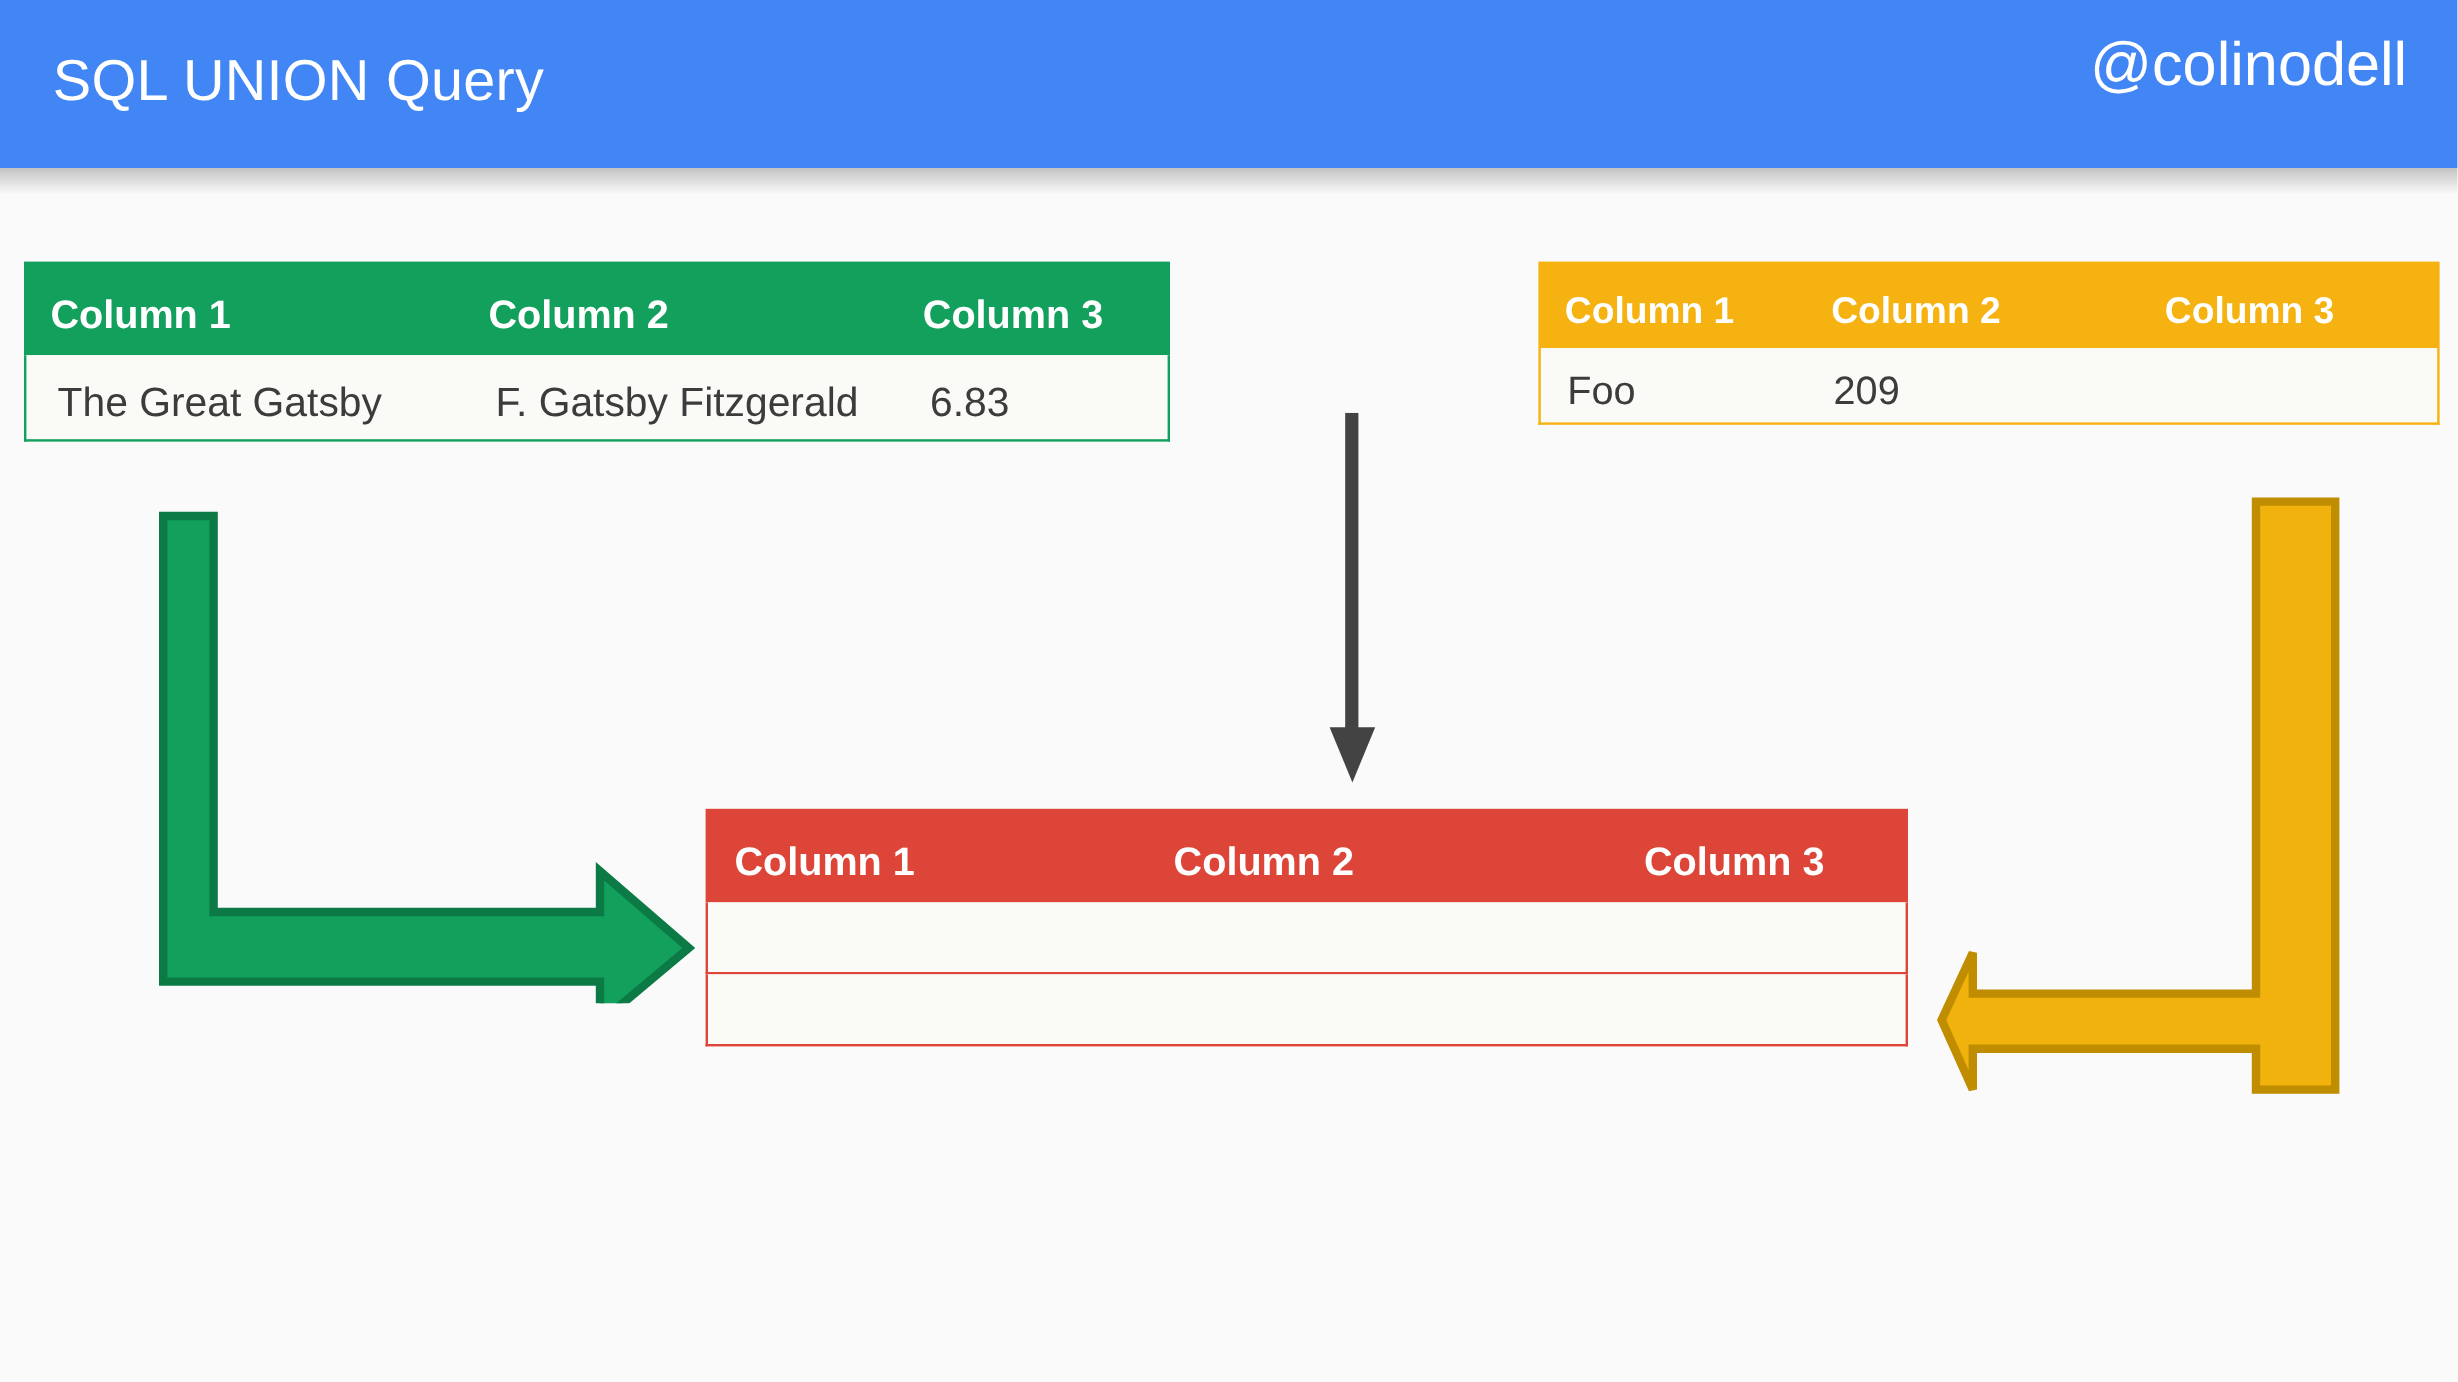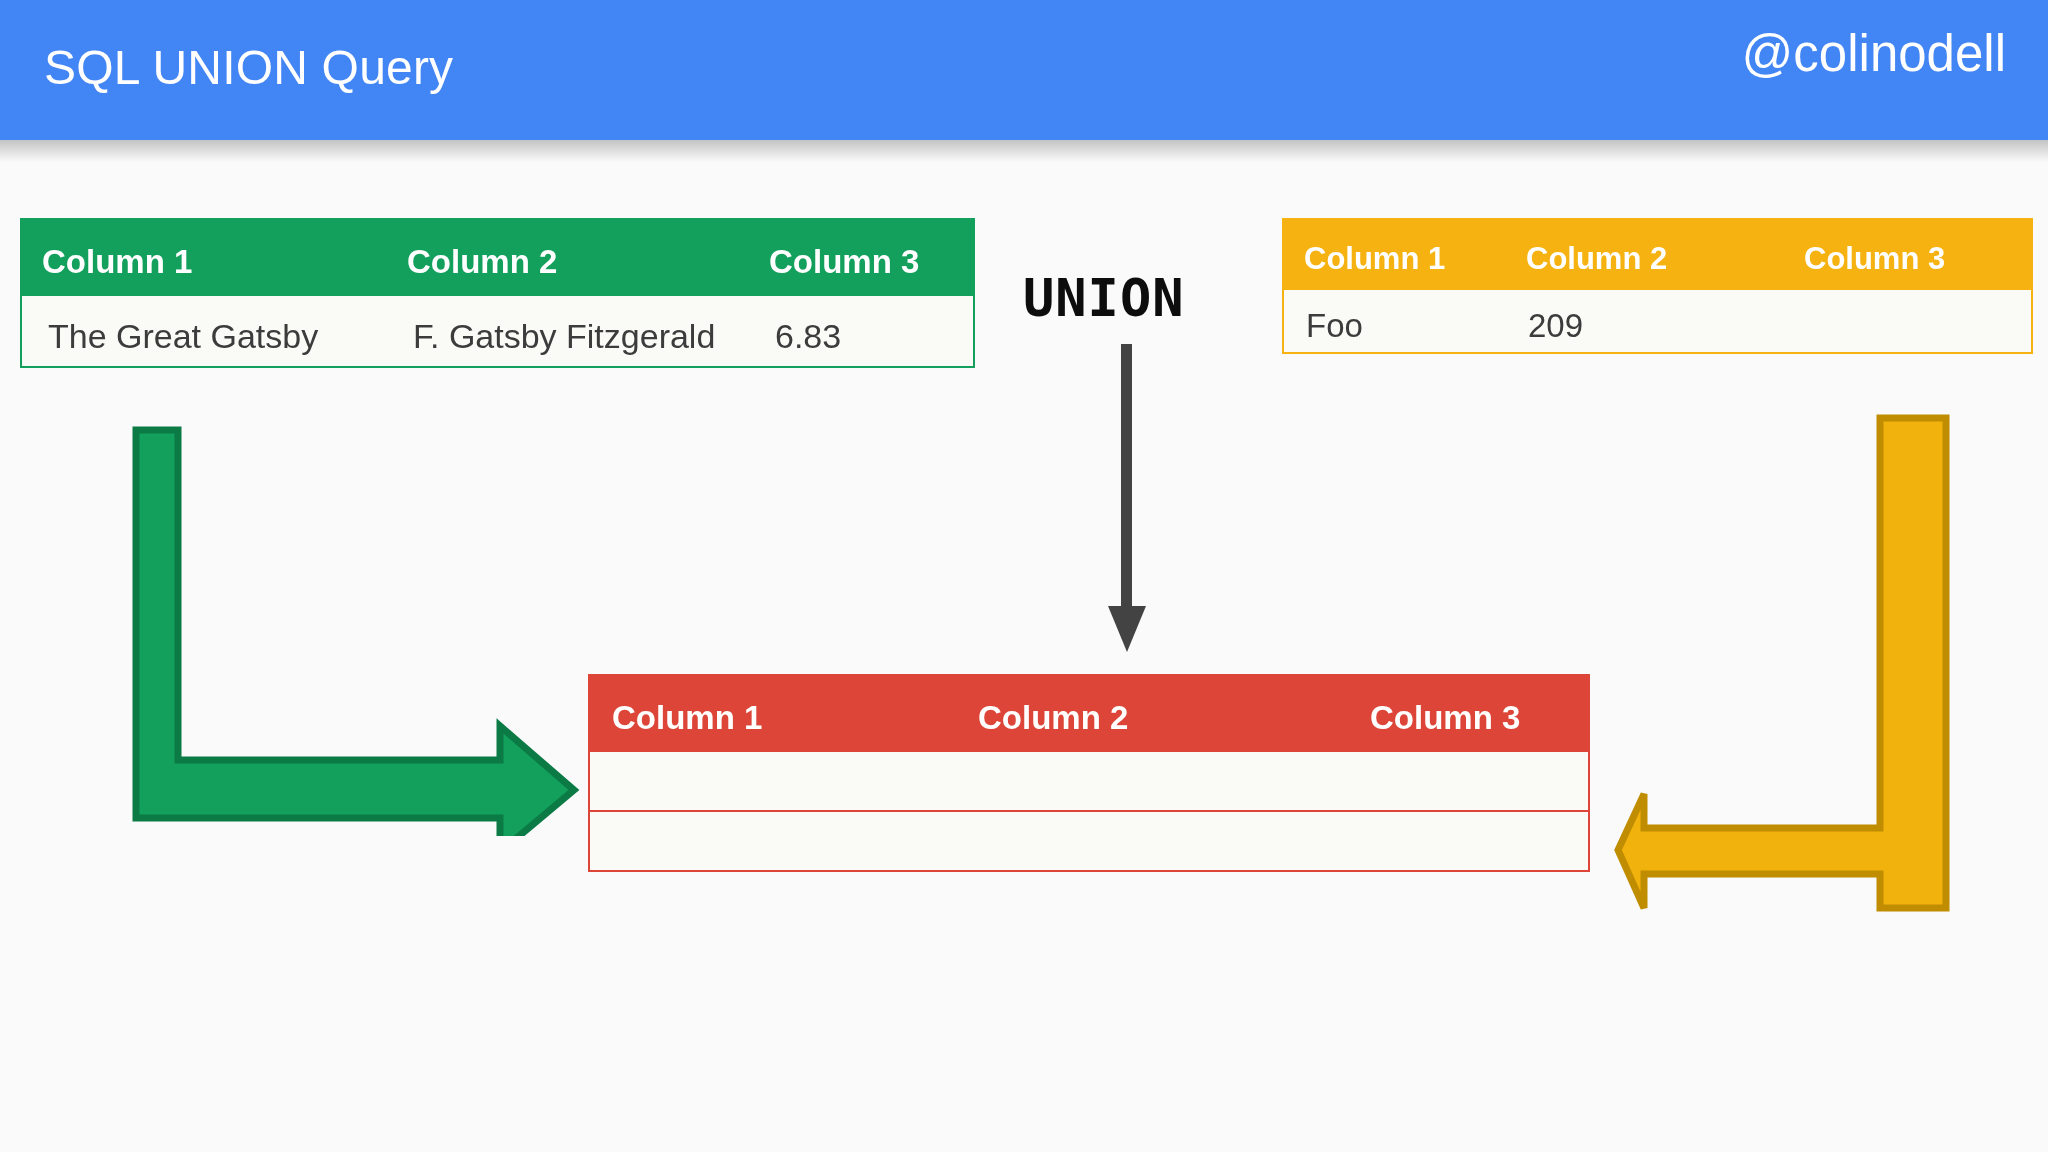--- a/index.html
+++ b/index.html
@@ -203,21 +203,20 @@
       <div class="cell c1">Column 1</div>
       <div class="cell c2">Column 2</div>
       <div class="cell c3">Column 3</div>
     </div>
     <div class="trow">
       <div class="cell c1">Foo</div>
       <div class="cell c3">209</div>
     </div>
   </div>
 
-  <div class="union-label">UNION</div>
   <svg class="down-arrow" viewBox="0 0 46 310">
     <g>
       <rect x="17" y="0" width="11" height="272" fill="#434343"></rect>
       <polygon points="4,262 42,262 23,308" fill="#434343"></polygon>
     </g>
   </svg>
 
   <svg class="elbow" style="left:130px; top:424px; width:450px; height:412px;" viewBox="0 0 450 412">
     <polygon points="6,6 48,6 48,336 370,336 370,302 444,366 370,428 370,394 6,394" fill="#12a05c" stroke="#0b7a45" stroke-width="7" stroke-linejoin="miter"></polygon>
   </svg>

